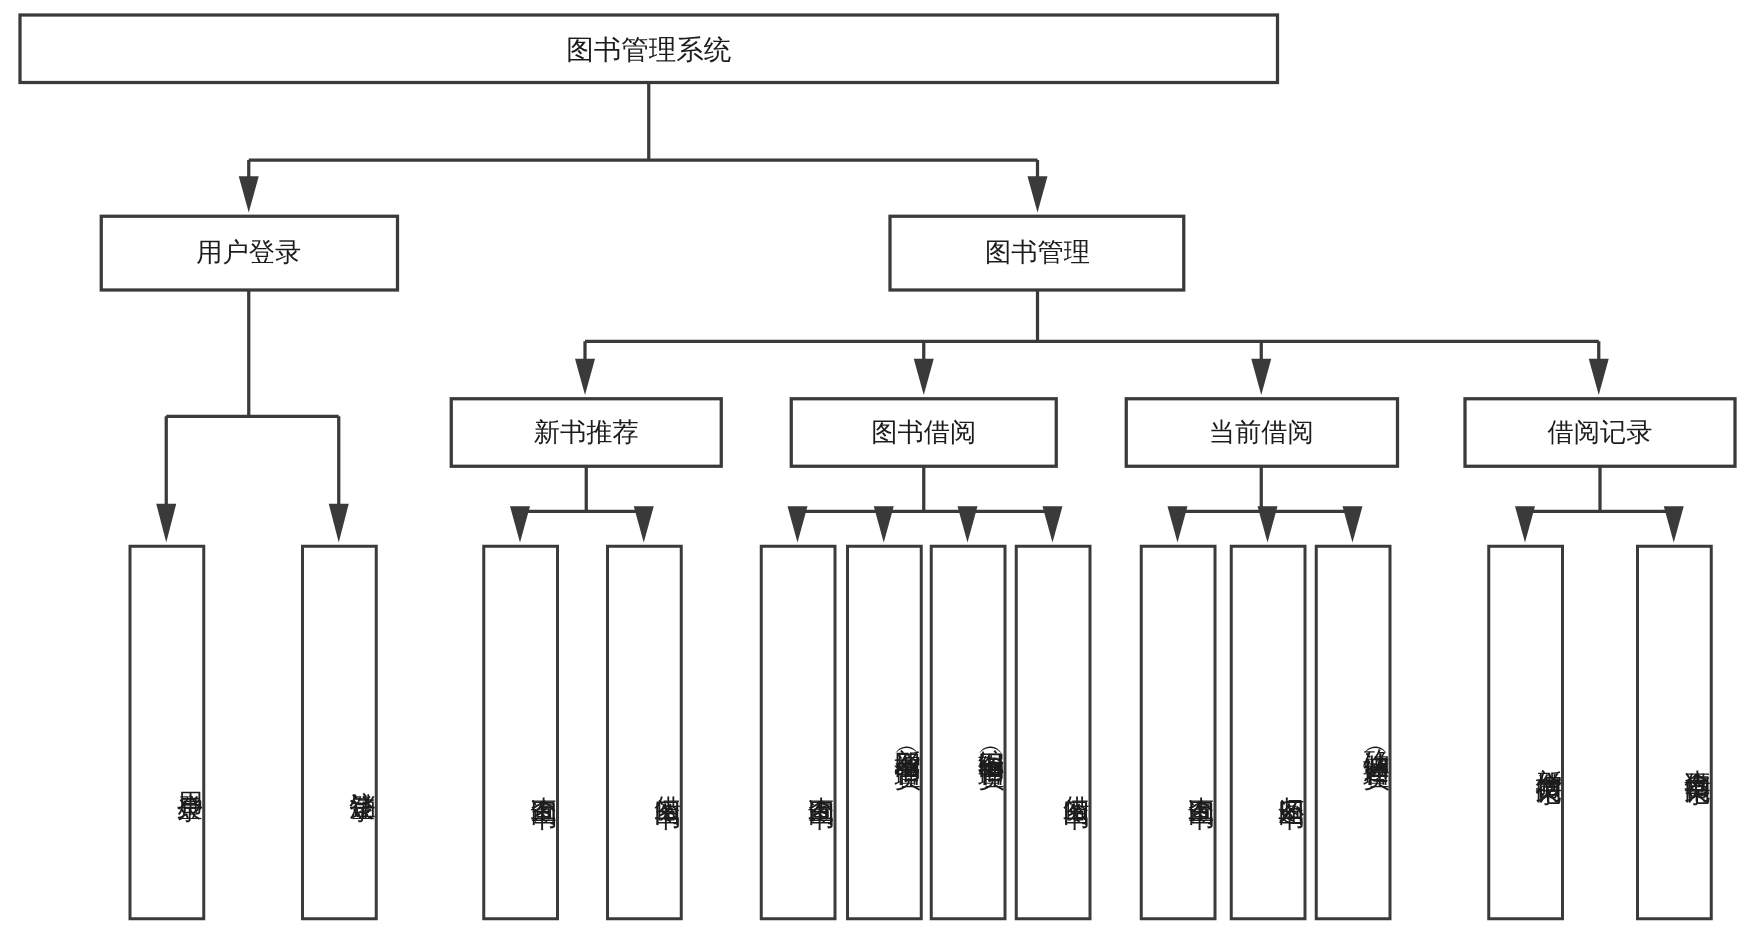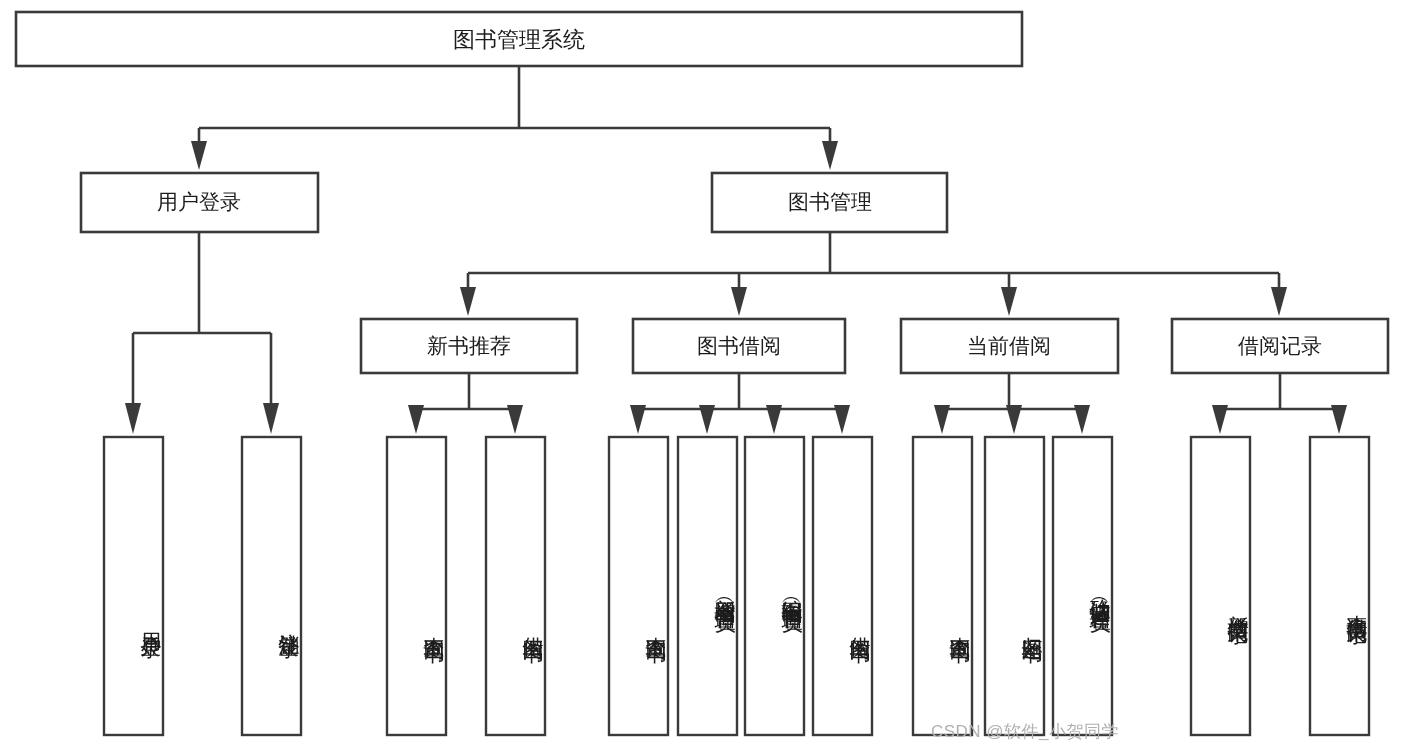--- a/index.html
+++ b/index.html
@@ -220,15 +220,14 @@
   <div class="leaf-label" style="left:913px; top:513px; width:59px; height:222px;">查询图书</div>
 
   <div class="leaf-label" style="left:985px; top:513px; width:59px; height:222px;">归还图书</div>
 
   <div class="leaf-label" style="left:1053px; top:447px; width:59px; height:288px;">确认归还（管理员）</div>
 
   <div class="leaf-label" style="left:1191px; top:473px; width:59px; height:262px;">新增借阅记录</div>
 
   <div class="leaf-label" style="left:1310px; top:473px; width:59px; height:262px;">查询借阅记录</div>
 
-  <div class="watermark">CSDN @软件_小贺同学</div>
 
 </div>
 
 </body></html>

